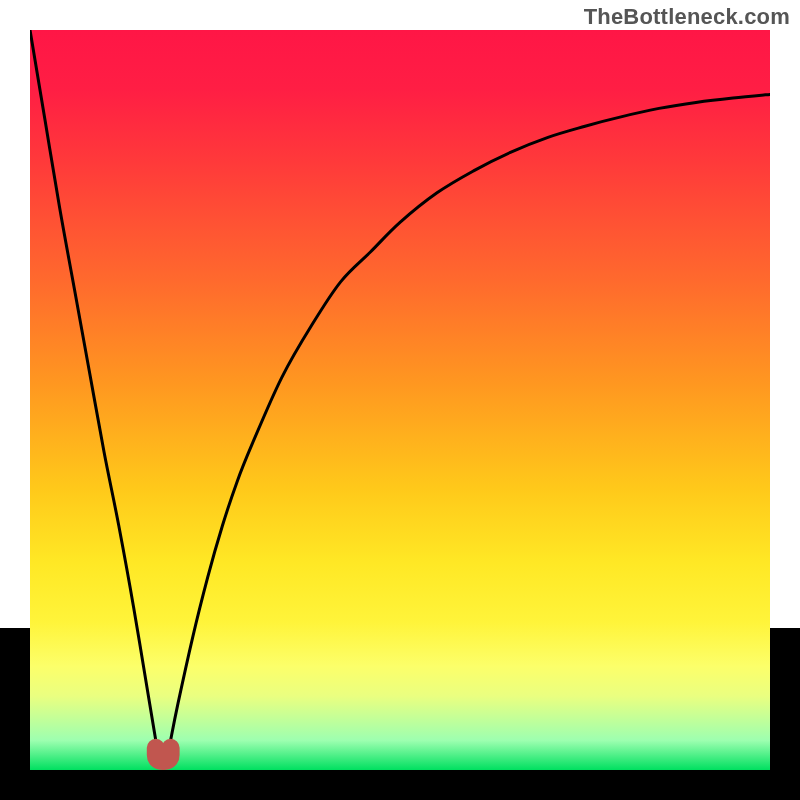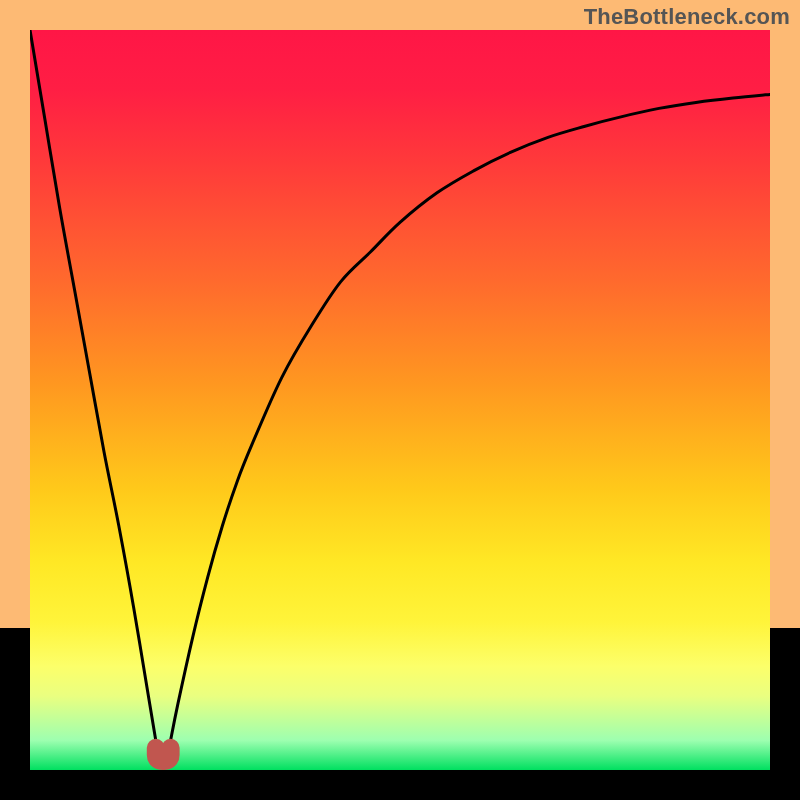--- a/index.html
+++ b/index.html
@@ -10,21 +10,21 @@
     background: #000;
     font-family: Arial, Helvetica, sans-serif;
     overflow: hidden;
   }
   .frame {
     position: absolute;
     left: 0;
     top: 0;
     width: 800px;
     height: 628px;
-    background: #fdba74;
+    background: #ffffff;
   }
   .watermark {
     position: absolute;
     top: 4px;
     right: 10px;
     color: #555;
     font-size: 22px;
     font-weight: 600;
     letter-spacing: 0.2px;
     user-select: none;

